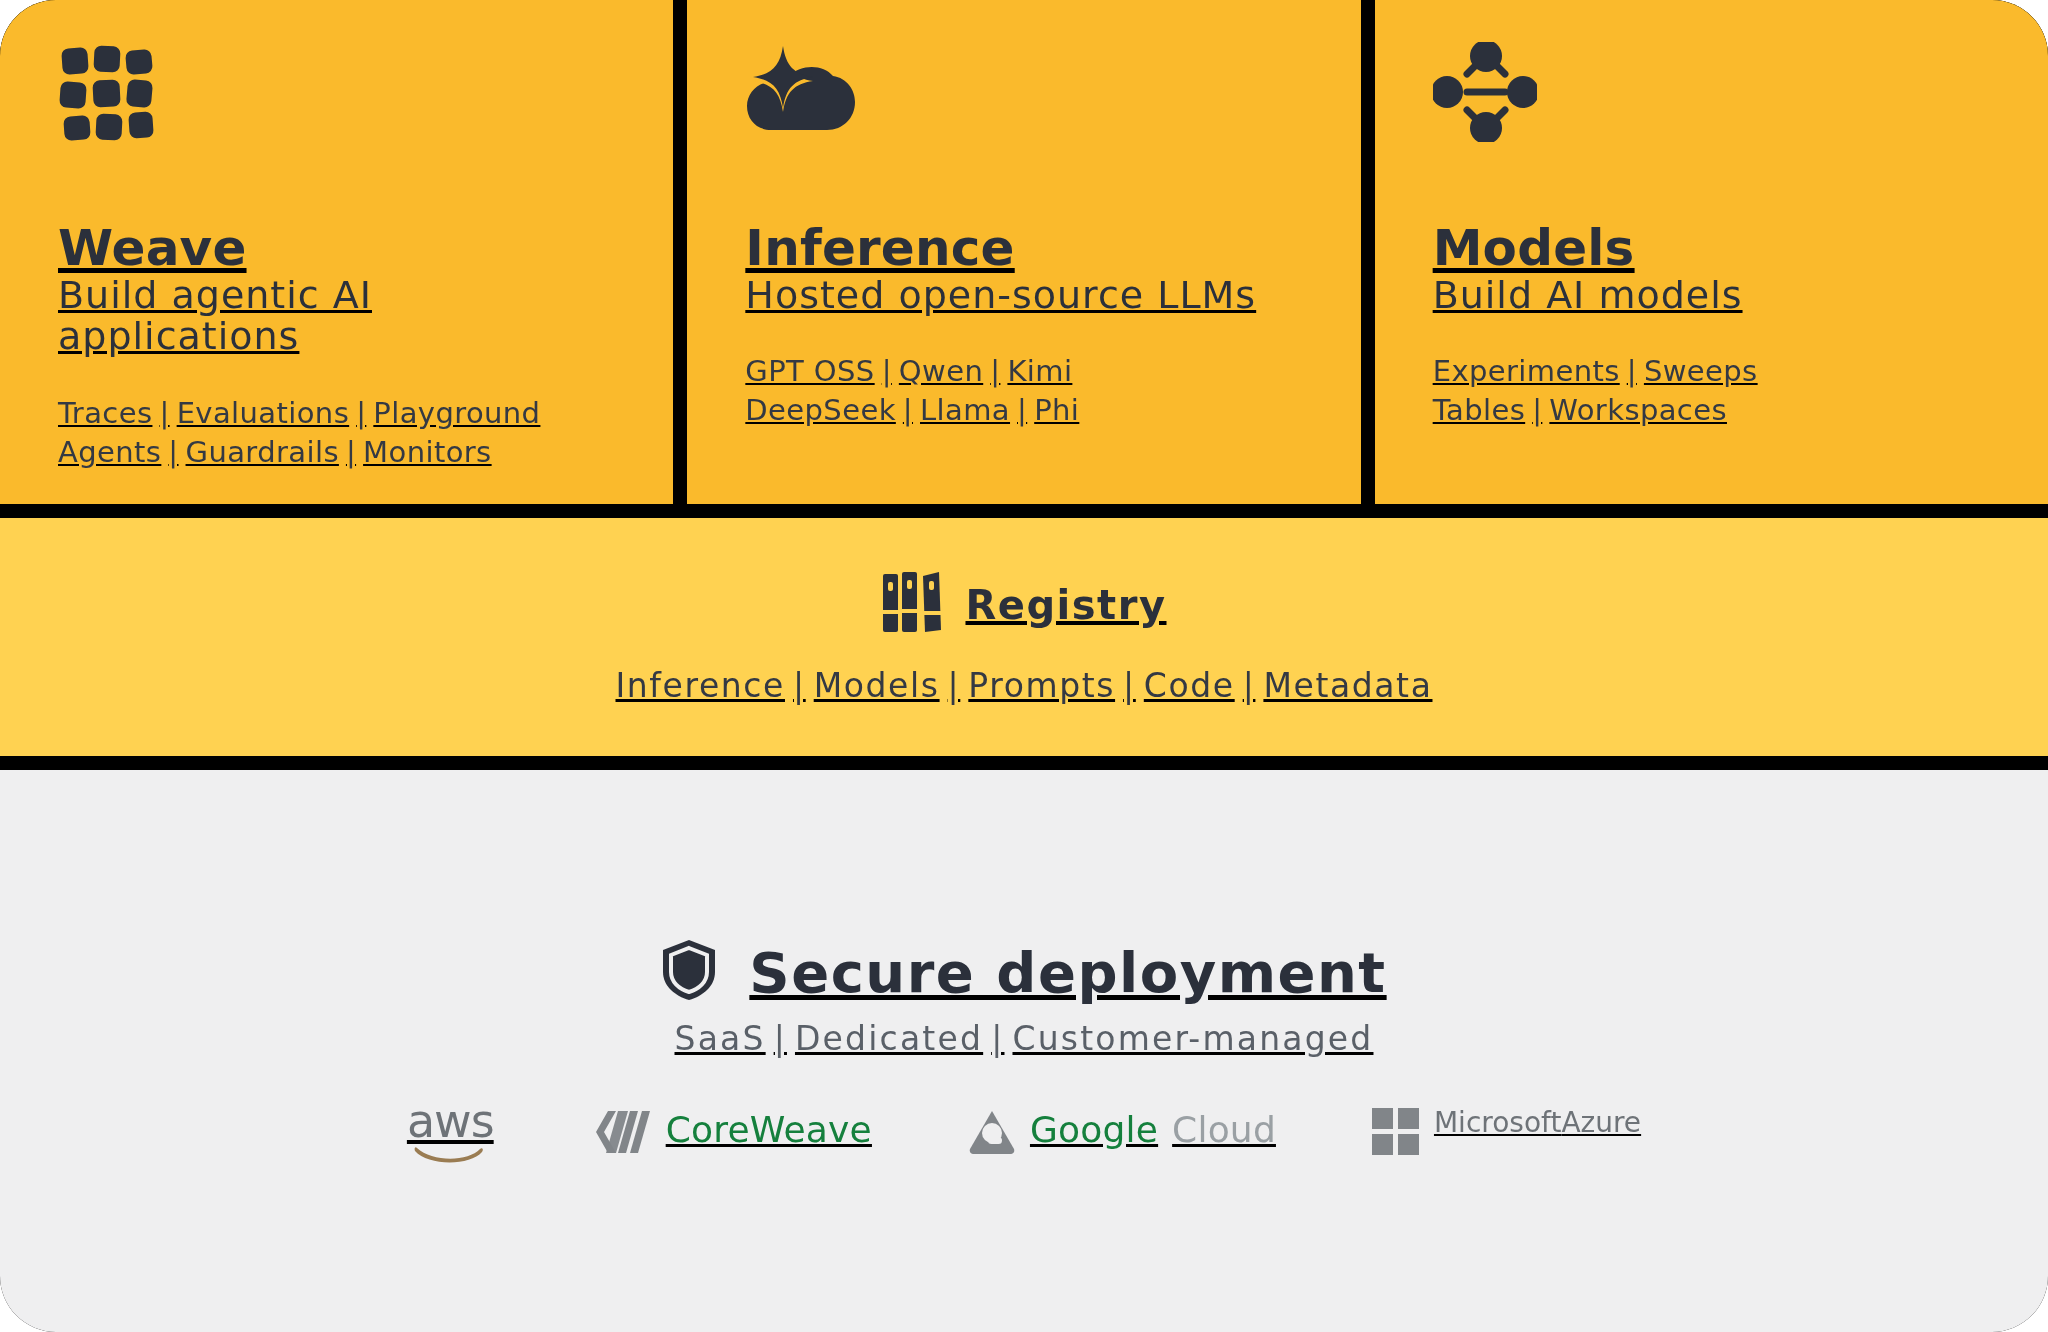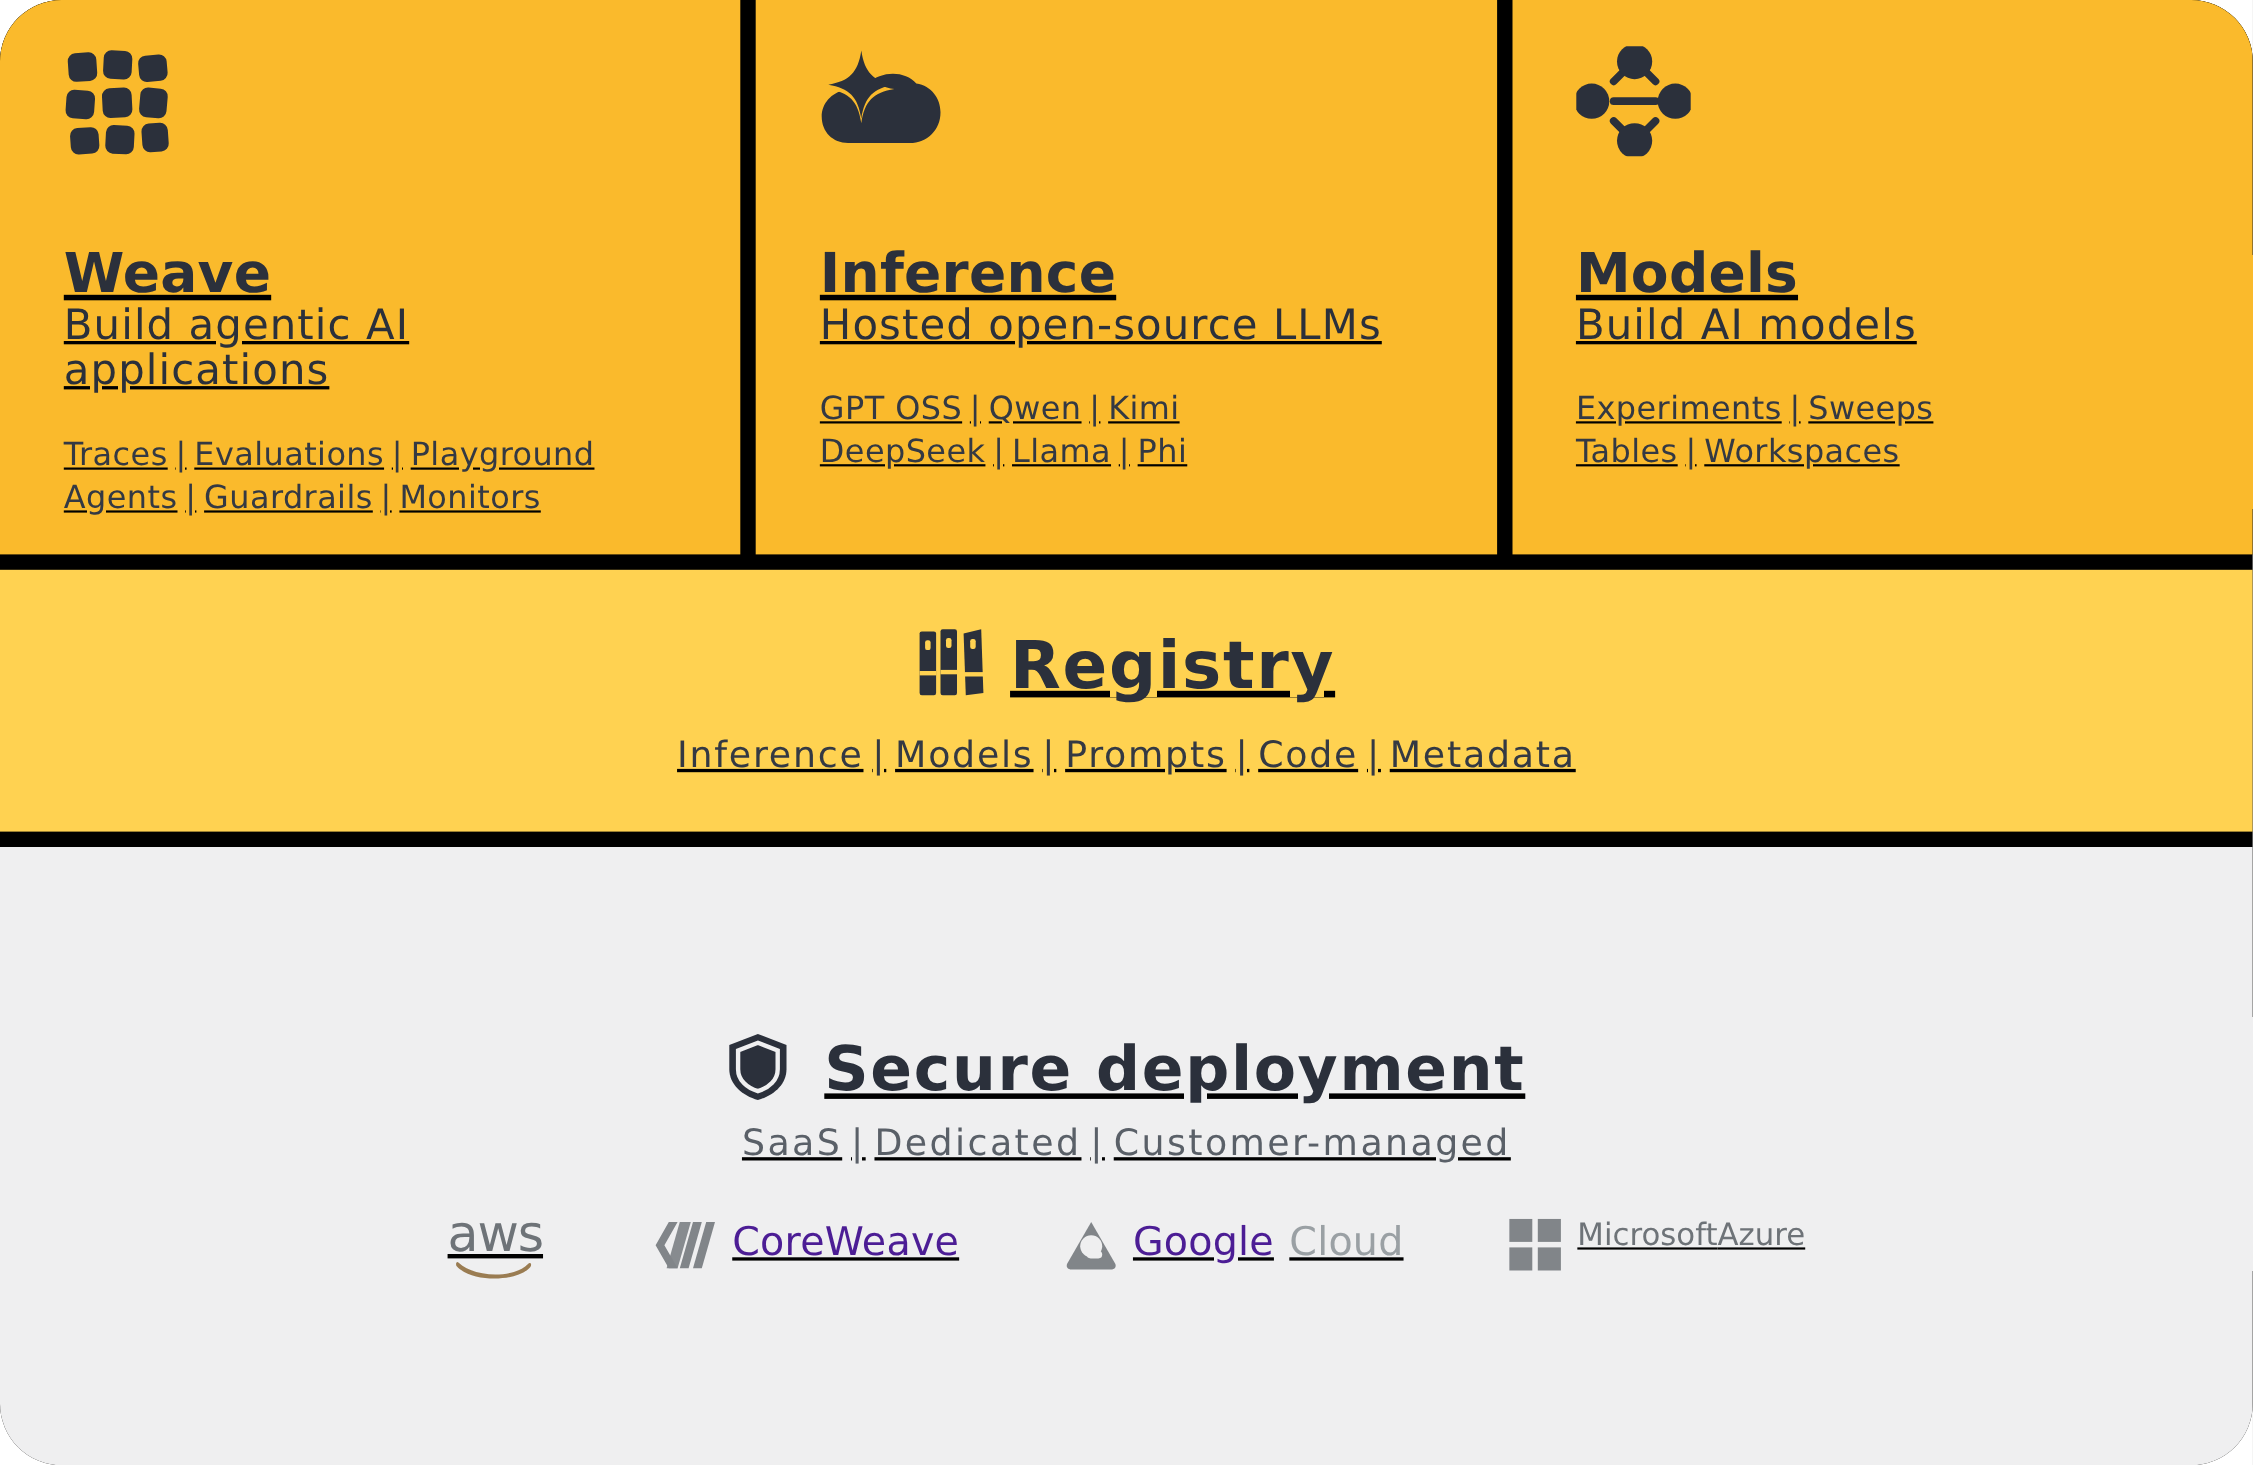--- a/index.html
+++ b/index.html
@@ -79,21 +79,21 @@
     align-items: center;
     justify-content: center;
     margin-top: 14px;
   }
   .band-head {
     display: flex;
     align-items: center;
     gap: 22px;
   }
   .band-title {
-    font-size: 60px;
+    font-size: 40px;
     font-weight: bold;
     color: #2B303B;
     letter-spacing: 1.5px;
   }
   .band-items {
     font-size: 33px;
     color: #343943;
     letter-spacing: 1.6px;
     margin-top: 26px;
   }
@@ -159,21 +159,21 @@
     margin-top: 42px;
   }
   .logo {
     display: flex;
     align-items: flex-start;
     gap: 14px;
     color: #818589;
   }
   .logo-text {
     font-size: 36px;
-    color: #4c1d95;
+    color: #15803d;
     letter-spacing: 0.2px;
   }
   .logo-text.light { color: #9AA0A4; }
   .ms-text {
     display: flex;
     line-height: 1.05;
     font-size: 28px;
     color: #6E7378;
   }
   .aws-wrap {

